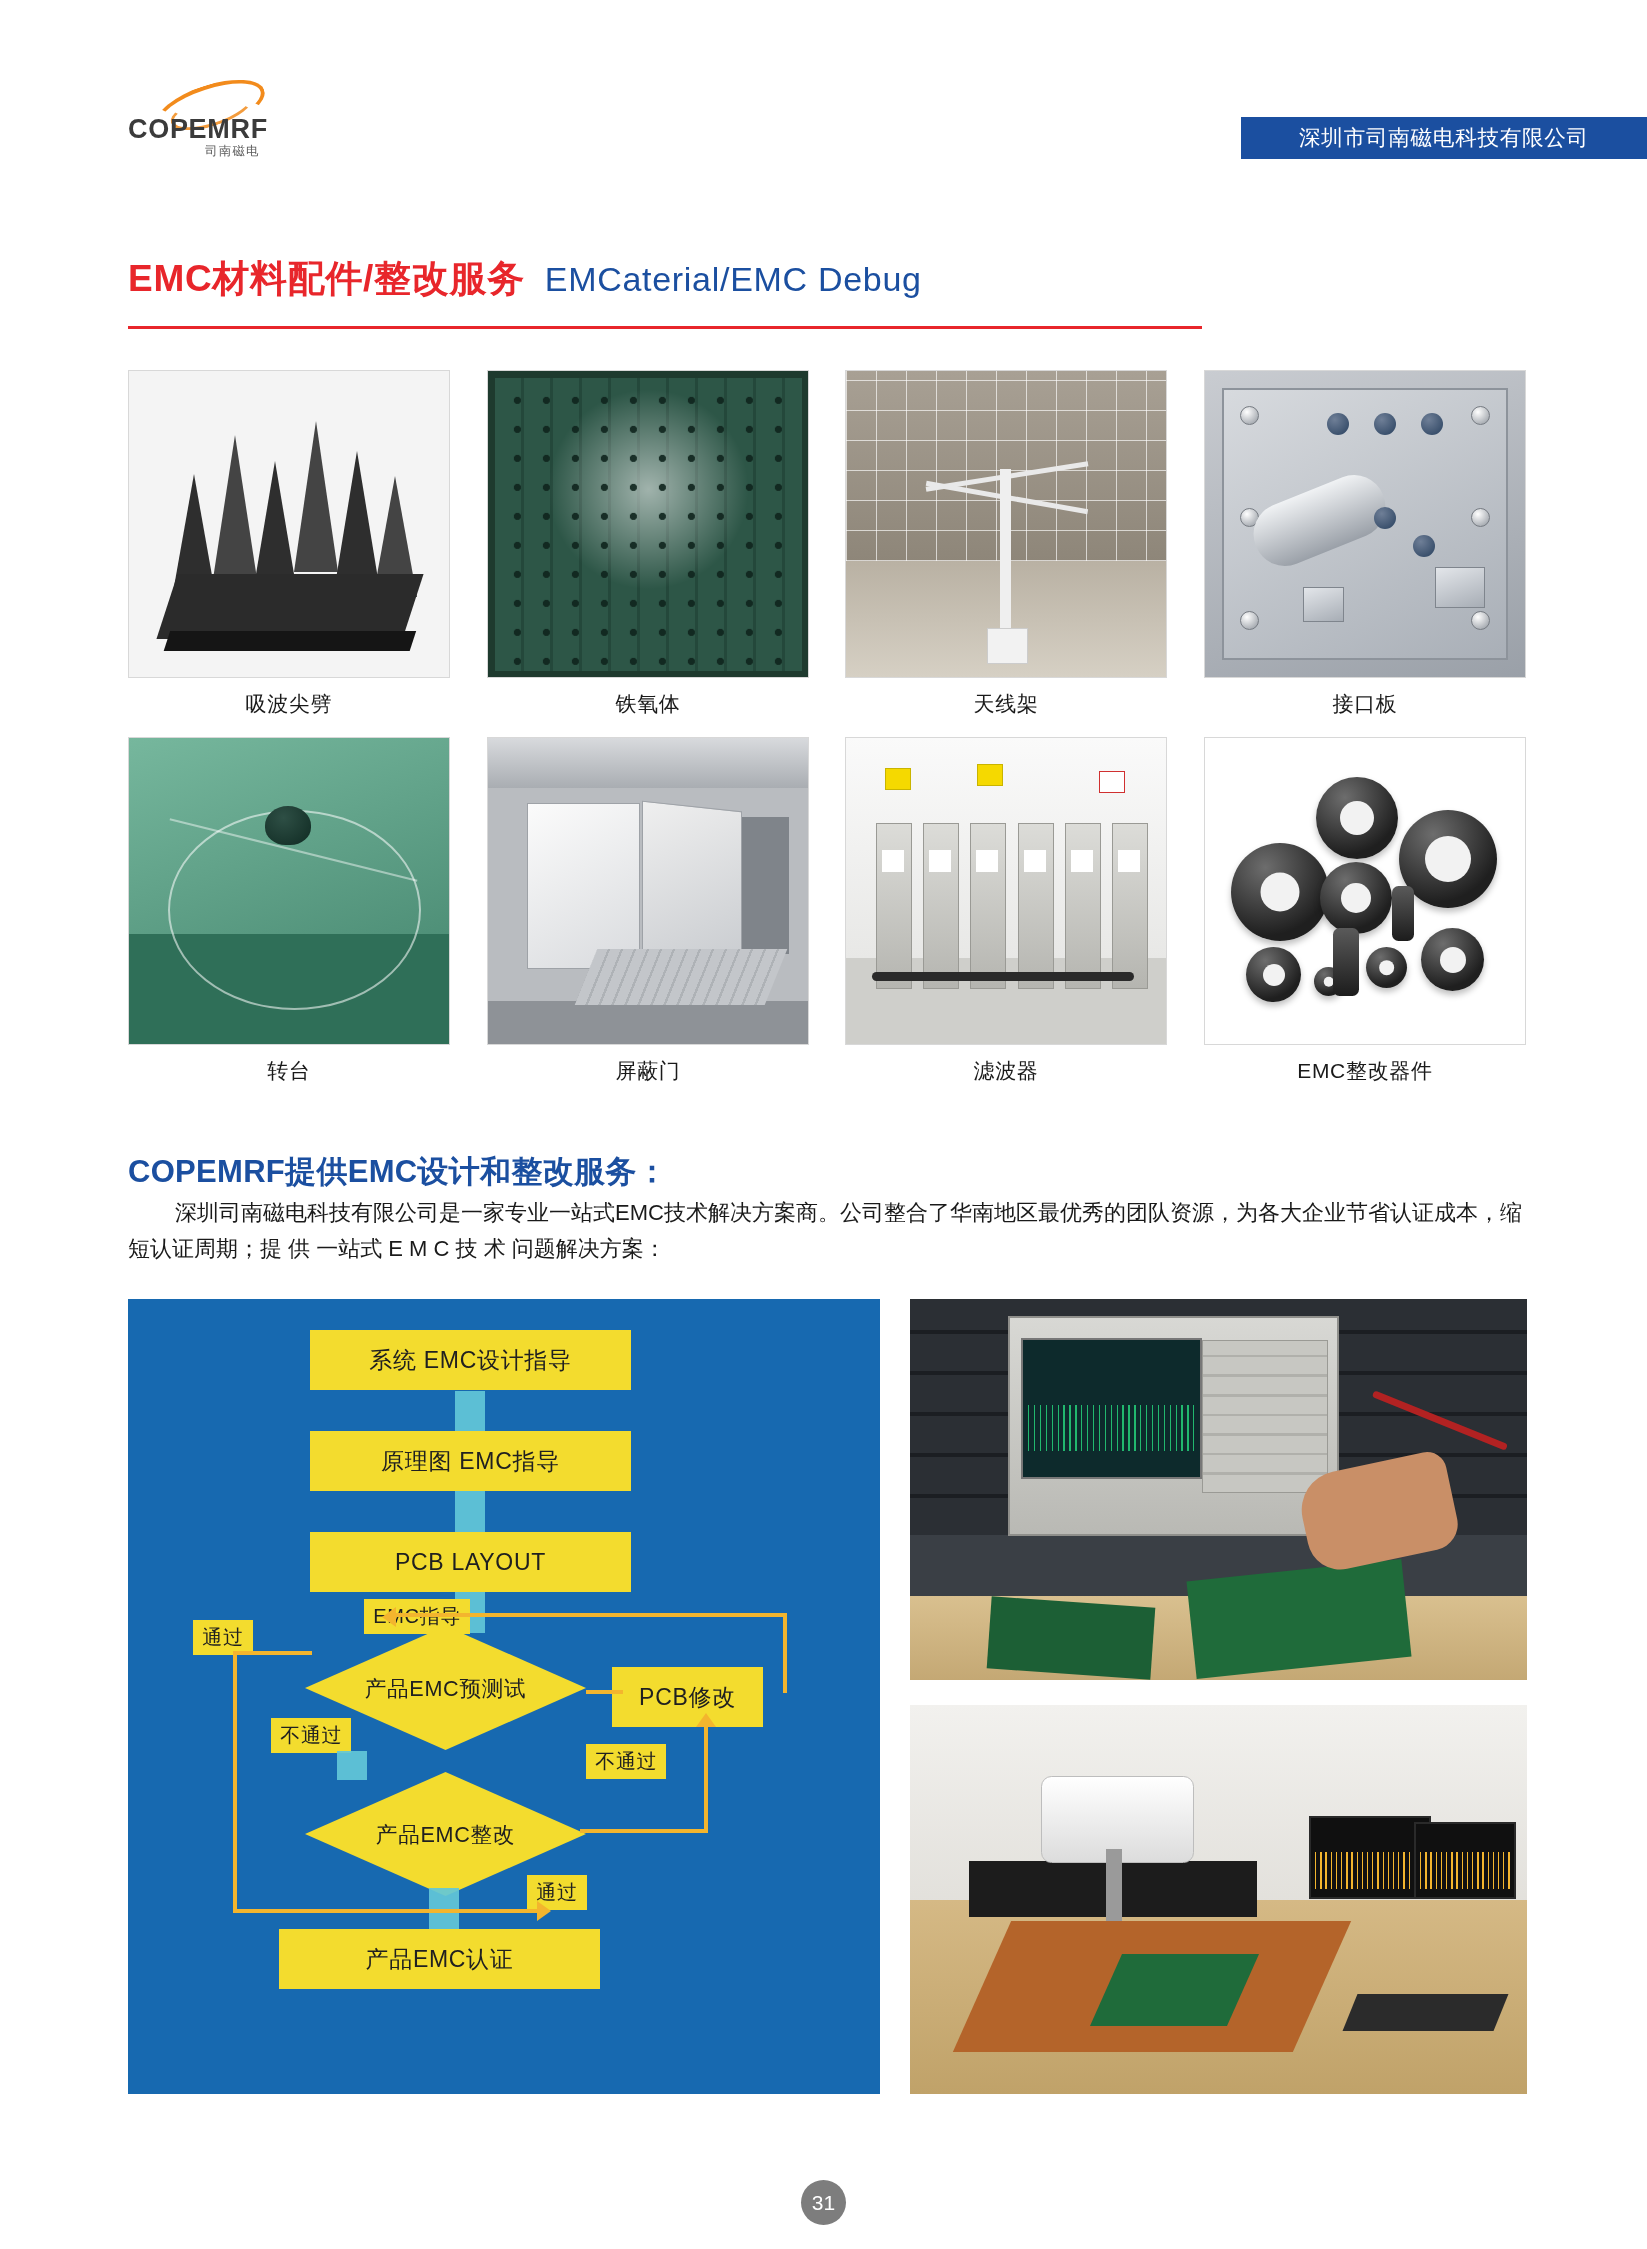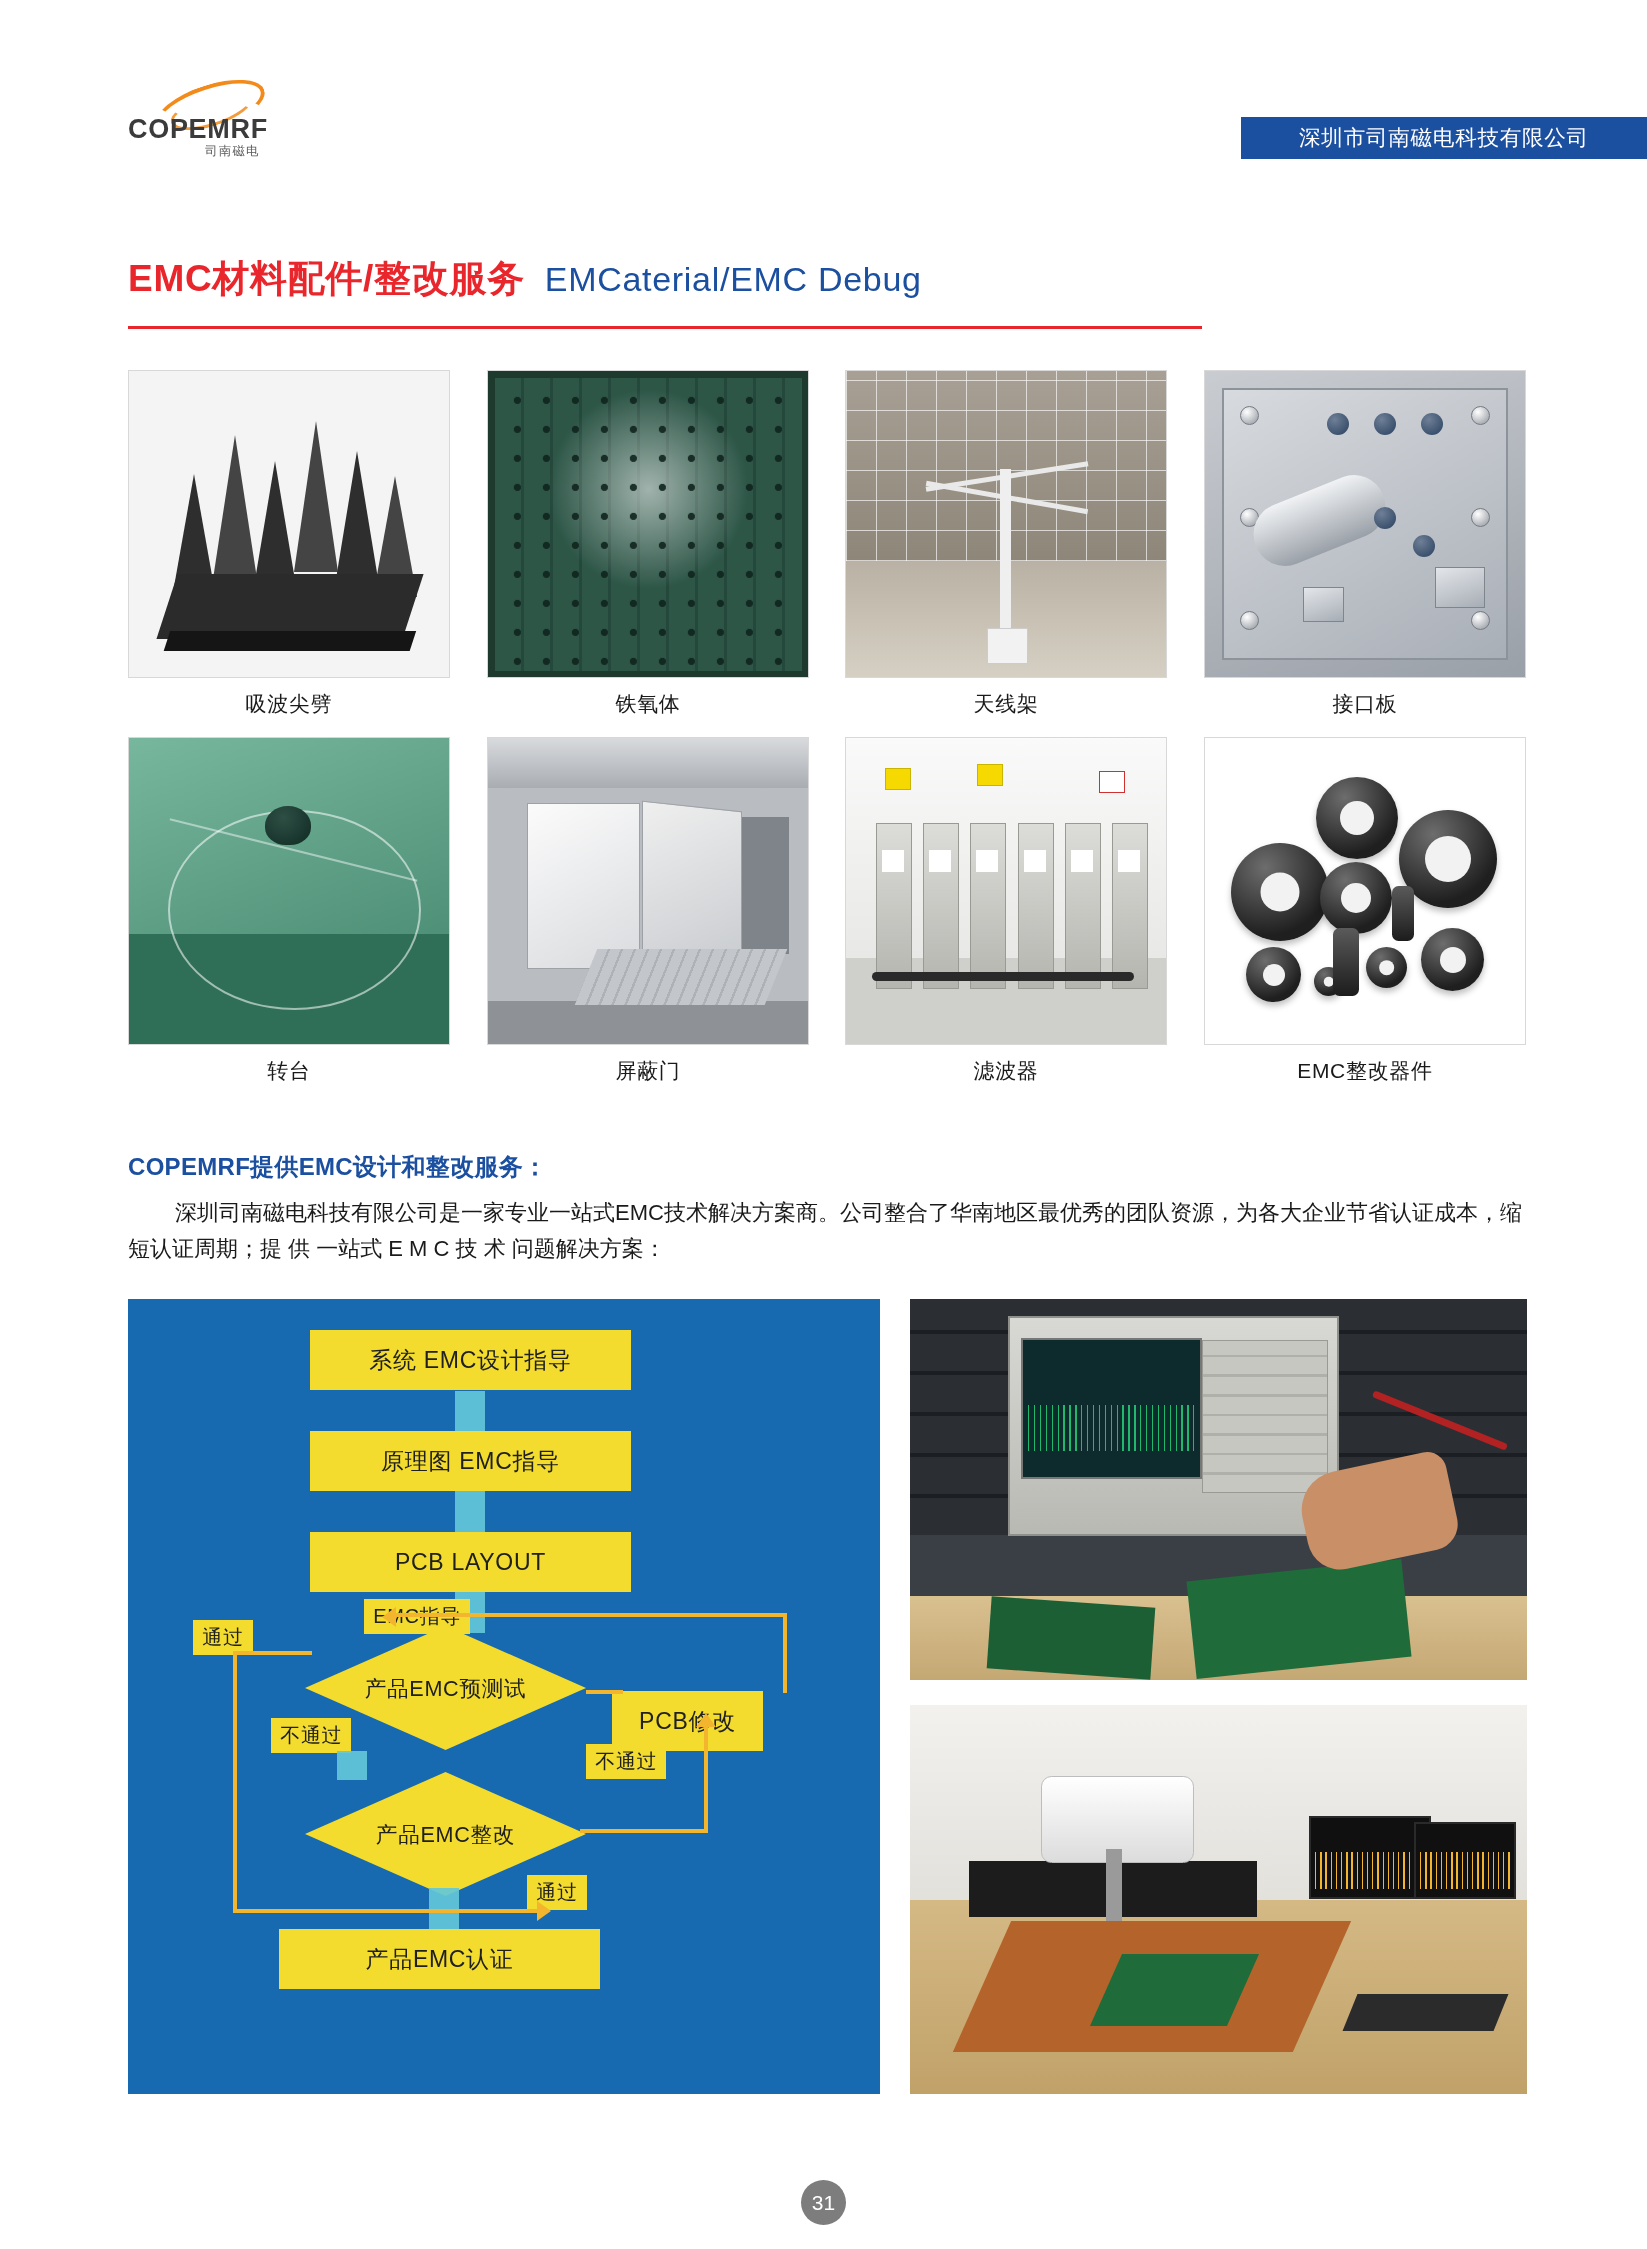--- a/index.html
+++ b/index.html
@@ -364,21 +364,21 @@
     position: absolute;
     background: linear-gradient(180deg,#5a5a5a,#1c1c1c);
     border-radius: 6.5px;
   }
 
   
   .svc-title {
     position: absolute;
     left: 128px;
     top: 1151px;
-    font-size: 24px;
+    font-size: 31px;
     font-weight: 700;
     color: #1b4fa0;
     letter-spacing: 0.3px;
   }
   .svc-body {
     position: absolute;
     left: 128px;
     top: 1195px;
     width: 1394px;
     font-size: 22px;
@@ -794,21 +794,21 @@
   <div class="arrow-v" style="left:327px; top:293px; height:41px;"></div>
 
   <div class="flabel" style="left:236px; top:300px;">EMC指导</div>
 
   <div class="fdiamond" style="left:177px; top:327px; width:281px; height:124px;">产品EMC预测试</div>
 
   <div class="flabel" style="left:65px; top:321px;">通过</div>
 
   <div class="flabel" style="left:143px; top:419px;">不通过</div>
 
-  <div class="fnode" style="left:484px; top:368px; width:151px; height:60px;margin-top:24px;">PCB修改</div>
+  <div class="fnode" style="left:484px; top:368px; width:151px; height:60px;">PCB修改</div>
 
   <div class="flabel" style="left:458px; top:445px;">不通过</div>
 
   <div class="fdiamond" style="left:177px; top:473px; width:281px; height:124px;">产品EMC整改</div>
 
   <div class="flabel" style="left:399px; top:576px;">通过</div>
 
   <div class="arrow-v" style="left:301px; top:589px; height:41px;"></div>
 
   <div class="fnode" style="left:151px; top:630px; width:321px; height:60px;">产品EMC认证</div>

